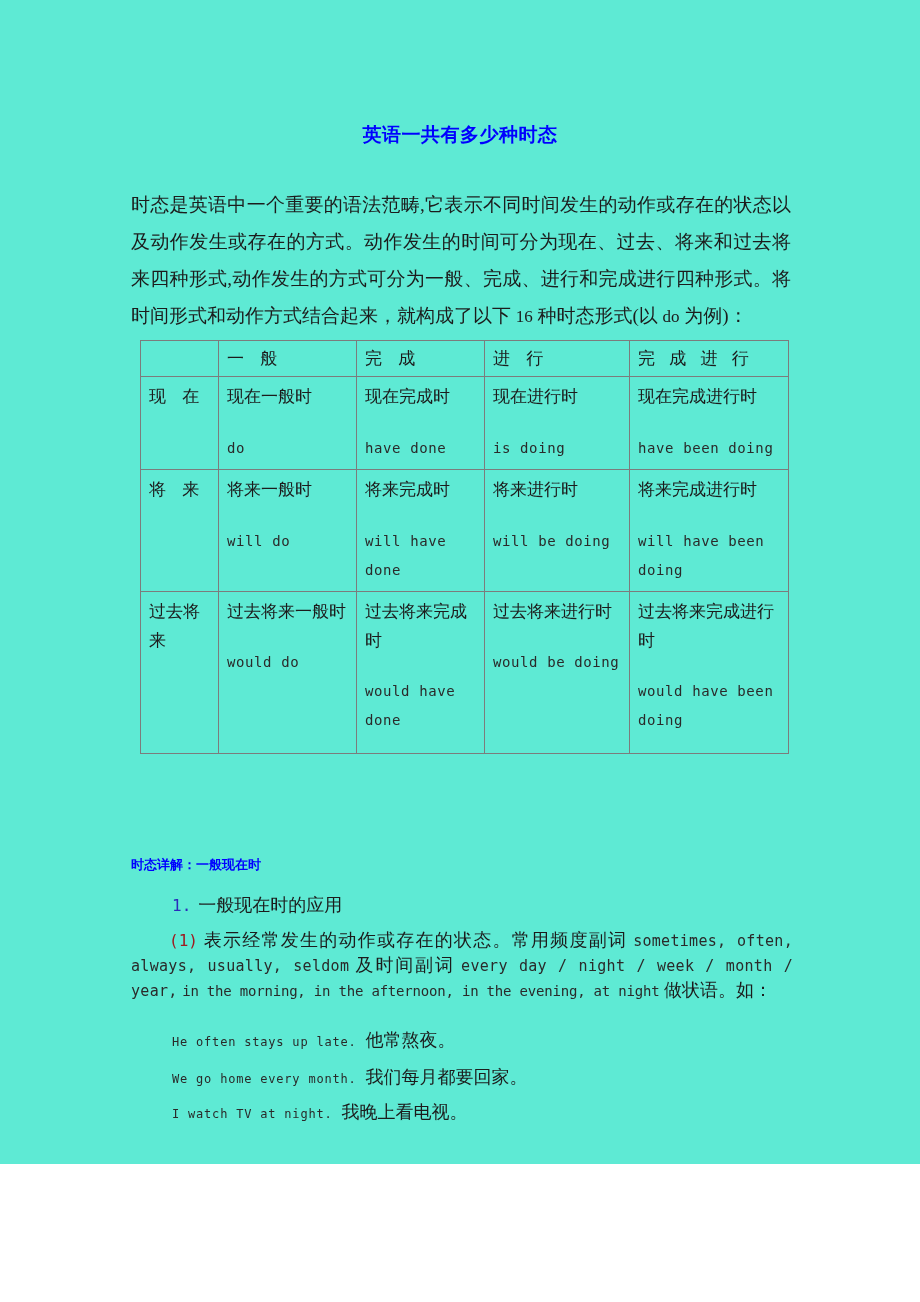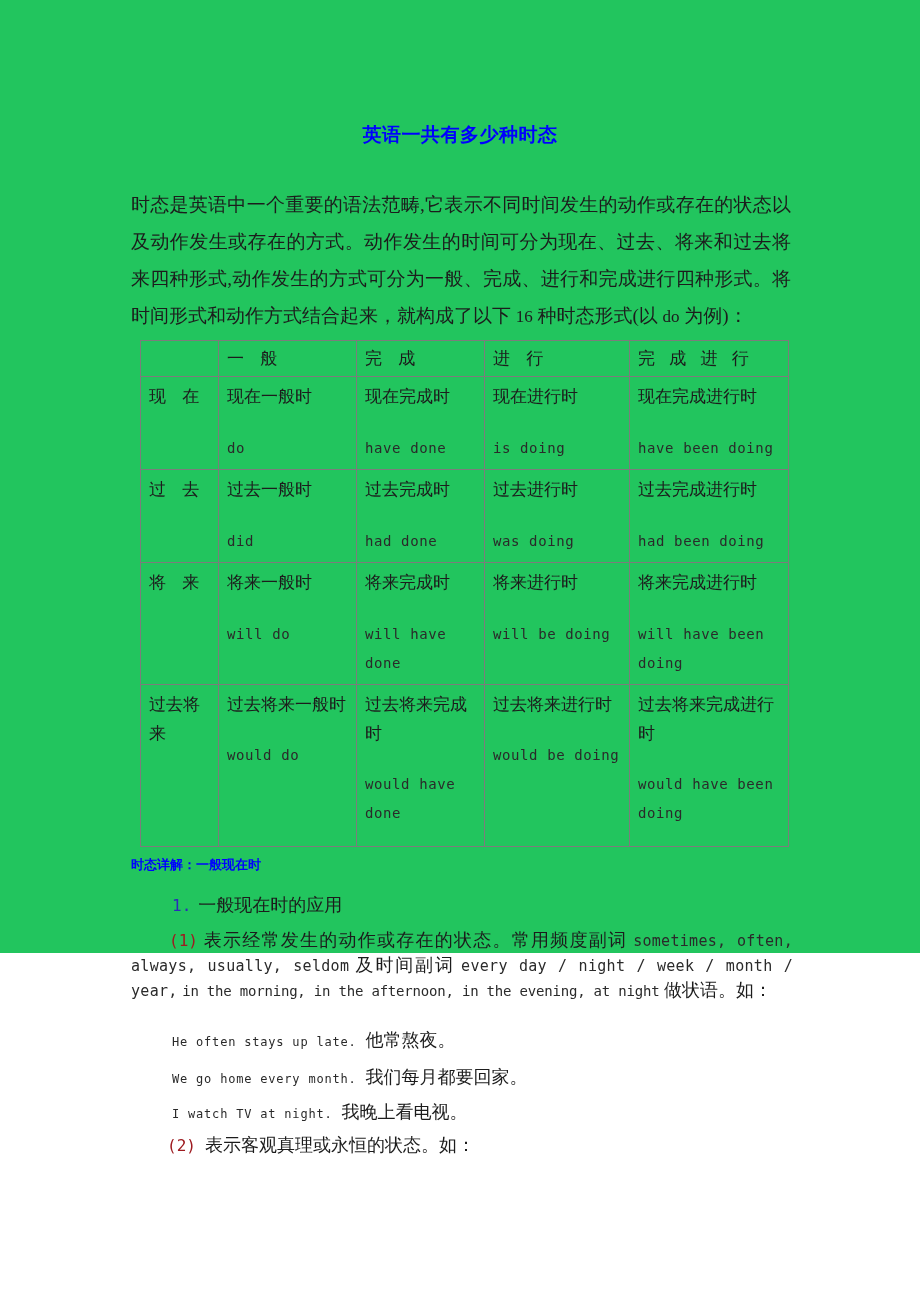--- a/index.html
+++ b/index.html
@@ -12,22 +12,22 @@
     height: 1302px;
     position: relative;
     font-family: "Liberation Serif", "DejaVu Serif", serif;
     color: #1a1a1a;
     overflow: hidden;
   }
   #page {
     position: absolute;
     left: 0; top: 0;
     width: 920px;
-    height: 953px;
-    background: #22c55e;
+    height: 1164px;
+    background: #5eead4;
   }
 
   
   .doc-title {
     position: absolute;
     left: 0;
     top: 122px;
     width: 920px;
     text-align: center;
     font-family: "Liberation Sans", "DejaVu Sans", sans-serif;
@@ -235,39 +235,20 @@
         <td>
           <span class="cell-cn">现在进行时</span>
           <span class="cell-en">is doing</span>
         </td>
         <td>
           <span class="cell-cn">现在完成进行时</span>
           <span class="cell-en">have been doing</span>
         </td>
       </tr>
 
-      <tr class="r-past">
-        <td class="rowhead sp">过 去</td>
-        <td>
-          <span class="cell-cn">过去一般时</span>
-          <span class="cell-en">did</span>
-        </td>
-        <td>
-          <span class="cell-cn">过去完成时</span>
-          <span class="cell-en">had done</span>
-        </td>
-        <td>
-          <span class="cell-cn">过去进行时</span>
-          <span class="cell-en">was doing</span>
-        </td>
-        <td>
-          <span class="cell-cn">过去完成进行时</span>
-          <span class="cell-en">had been doing</span>
-        </td>
-      </tr>
 
       <tr class="r-future">
         <td class="rowhead sp">将 来</td>
         <td>
           <span class="cell-cn">将来一般时</span>
           <span class="cell-en">will do</span>
         </td>
         <td>
           <span class="cell-cn">将来完成时</span>
           <span class="cell-en">will have done</span>
@@ -317,17 +298,14 @@
   <div class="example ex-1">
     <span class="en">He often stays up late.</span><span class="cn">他常熬夜。</span>
   </div>
   <div class="example ex-2">
     <span class="en">We go home every month.</span><span class="cn">我们每月都要回家。</span>
   </div>
   <div class="example ex-3">
     <span class="en">I watch TV at night.</span><span class="cn">我晚上看电视。</span>
   </div>
 
-  <div class="item-2">
-    <span class="red-num">(2)</span><span class="gap"></span><span>表示客观真理或永恒的状态。如：</span>
-  </div>
 
 </div>
 
 </body></html>

